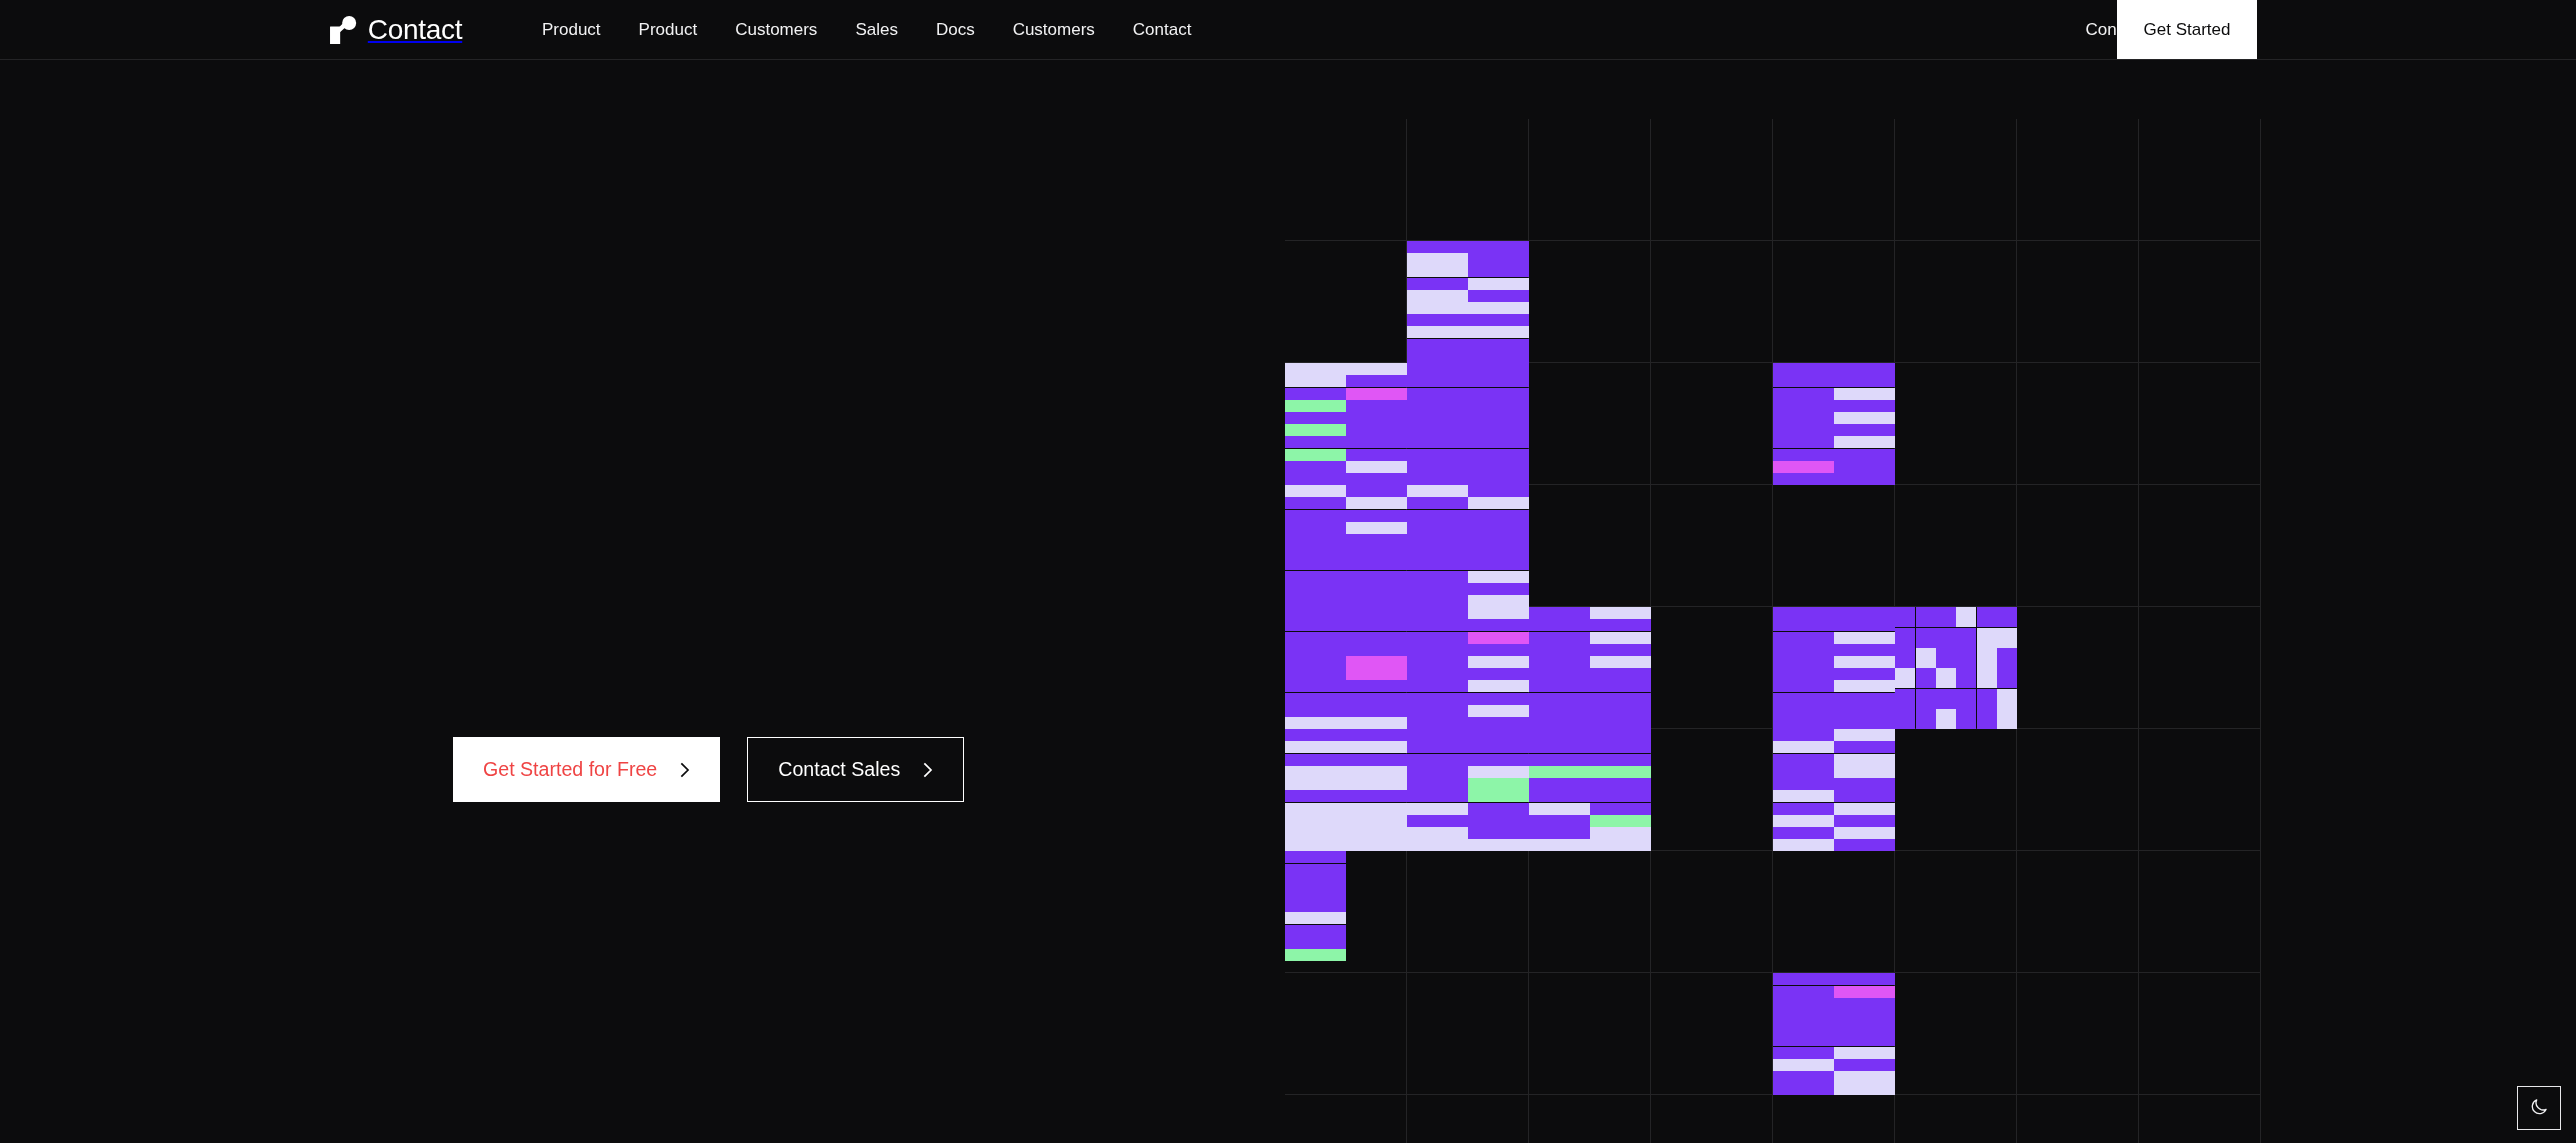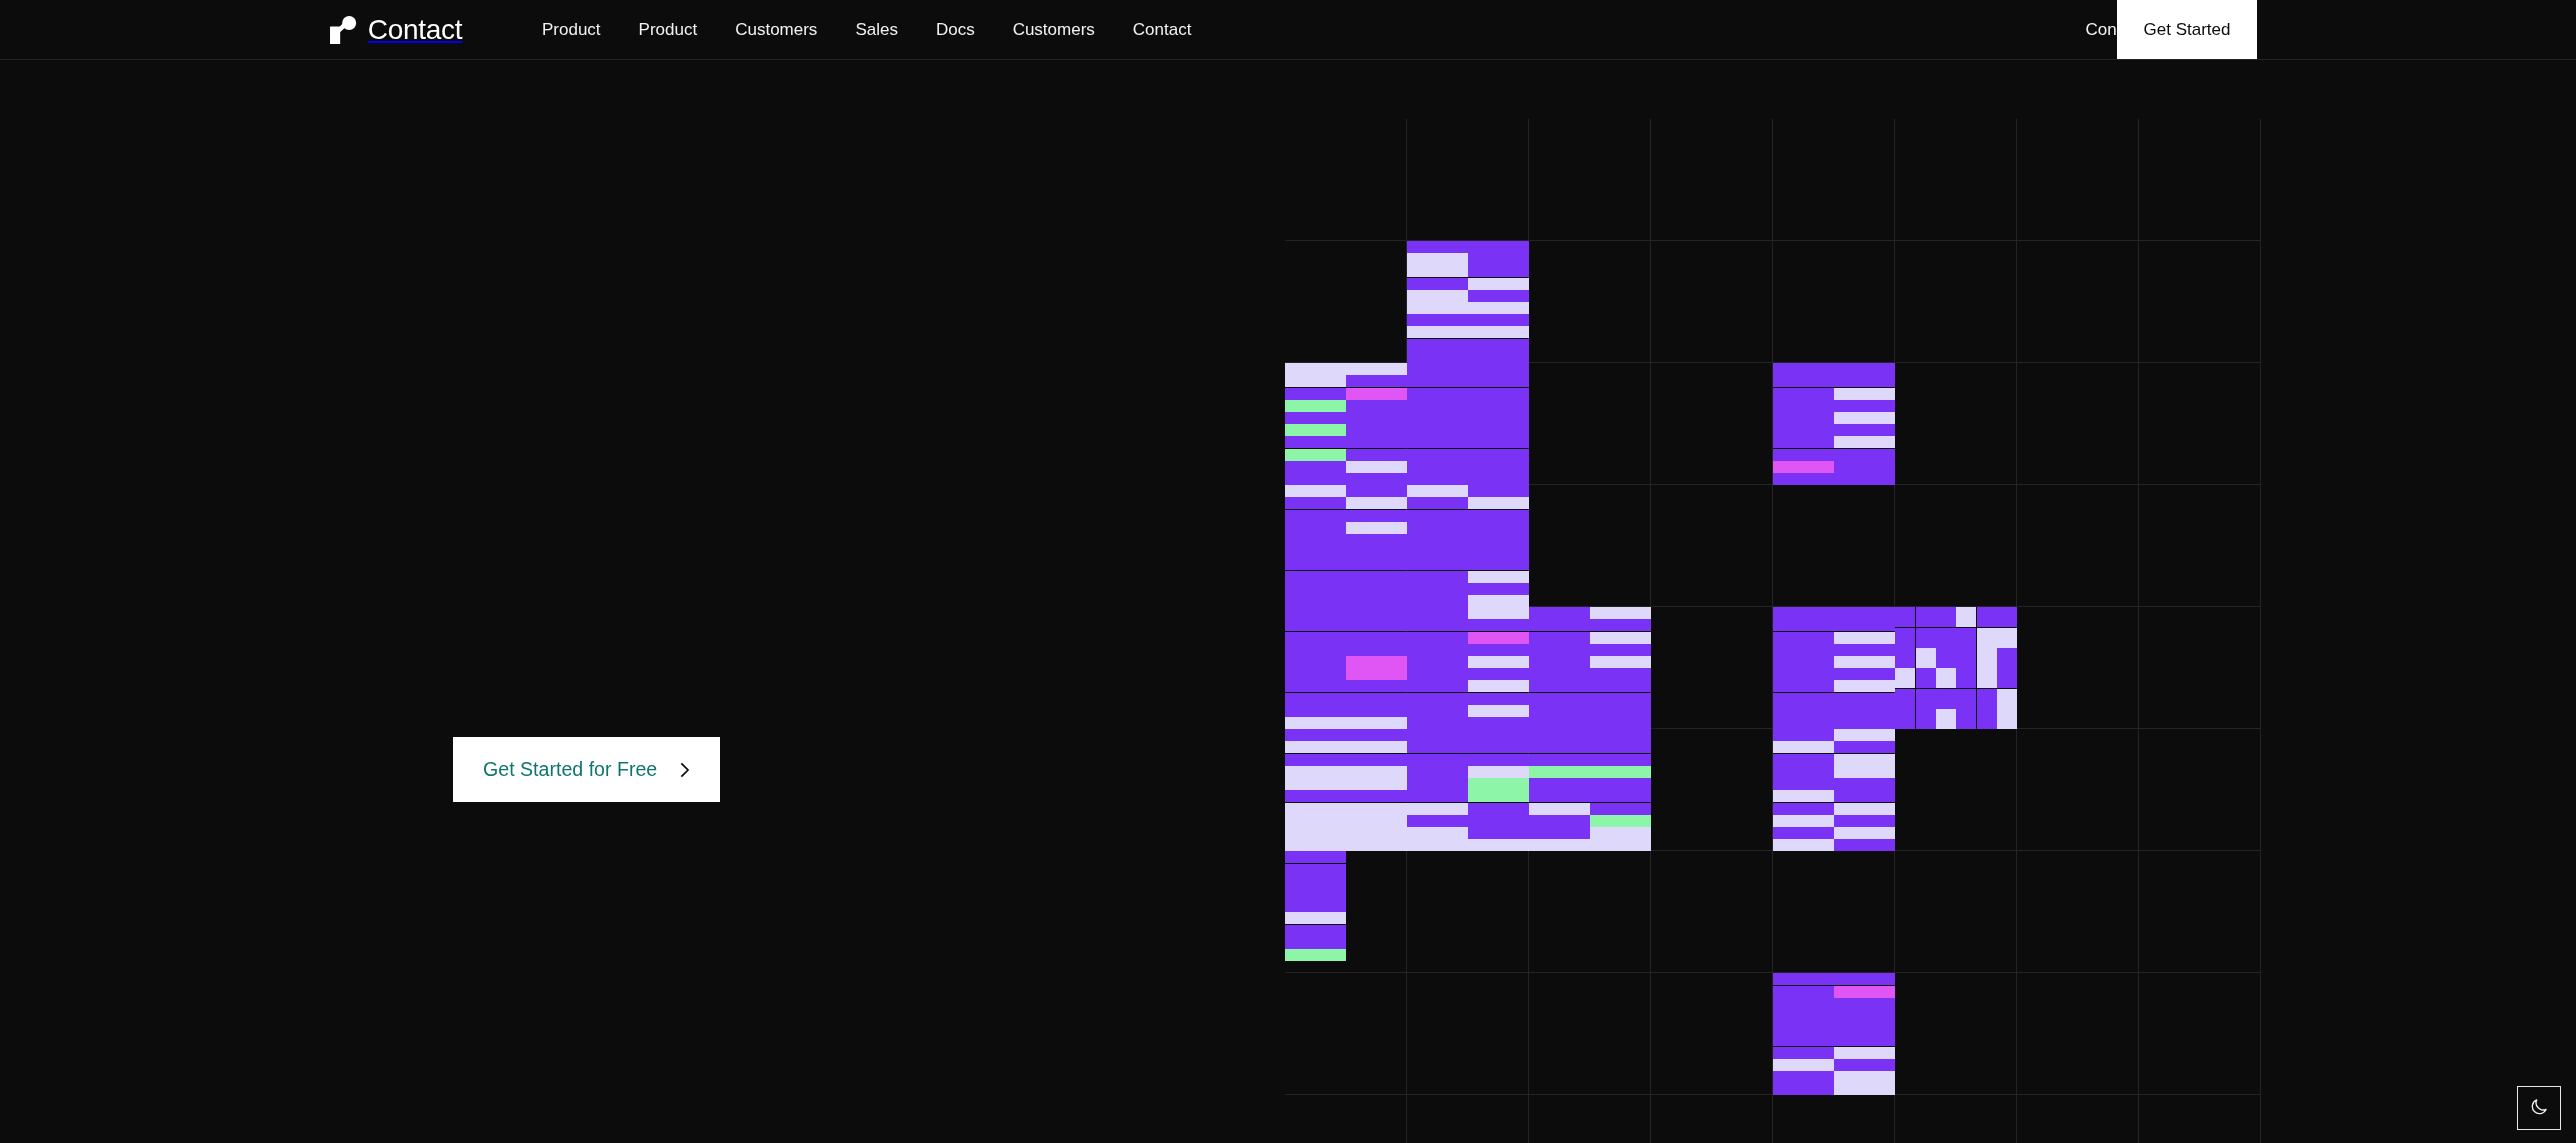--- a/index.html
+++ b/index.html
@@ -80,21 +80,21 @@
   }
   #cta-row{
     position:absolute; left:453px; top:677px;
     display:flex; gap:27px;
   }
   .cta{
     height:65px; display:flex; align-items:center; gap:23px;
     padding:0 30px; font-size:19.6px; cursor:pointer;
     font-family:inherit; border:none; white-space:nowrap;
   }
-  .cta.primary{ background:#ffffff; color:#0f766e; }
+  .cta.primary{ background:#ffffff; color:#ef4444; }
   .cta.secondary{ background:transparent; color:#ffffff; border:0.7px solid #ffffff; }
   .chev{ width:10px; height:16px; flex:0 0 auto; display:block; }
 
   
   #pixel-art{
     position:absolute; left:1285px; top:59px;
     width:976px; height:1084px;
     overflow:hidden;
   }
   .grid-cell{
@@ -151,20 +151,26 @@
 <section id="hero">
 
   <div id="hero-copy">
   </div>
 
   <div id="cta-row">
     <button class="cta primary">
       <span>Get Started for Free</span>
       <svg class="chev" viewBox="0 0 15 24" aria-hidden="true">
         <path d="M2 2 L12 12 L2 22" stroke="#0c0c0d" stroke-width="2.6" fill="none"></path>
+      </svg>
+    </button>
+    <button class="cta secondary">
+      <span>Contact Sales</span>
+      <svg class="chev" viewBox="0 0 15 24" aria-hidden="true">
+        <path d="M2 2 L12 12 L2 22" stroke="#ffffff" stroke-width="2.6" fill="none"></path>
       </svg>
     </button>
   </div>
 
   <div id="pixel-art">
       <div class="grid-cell" style="left: 0px; top: 0px;"></div>
       <div class="grid-cell" style="left: 122px; top: 0px;"></div>
       <div class="grid-cell" style="left: 244px; top: 0px;"></div>
       <div class="grid-cell" style="left: 366px; top: 0px;"></div>
       <div class="grid-cell" style="left: 488px; top: 0px;"></div>

